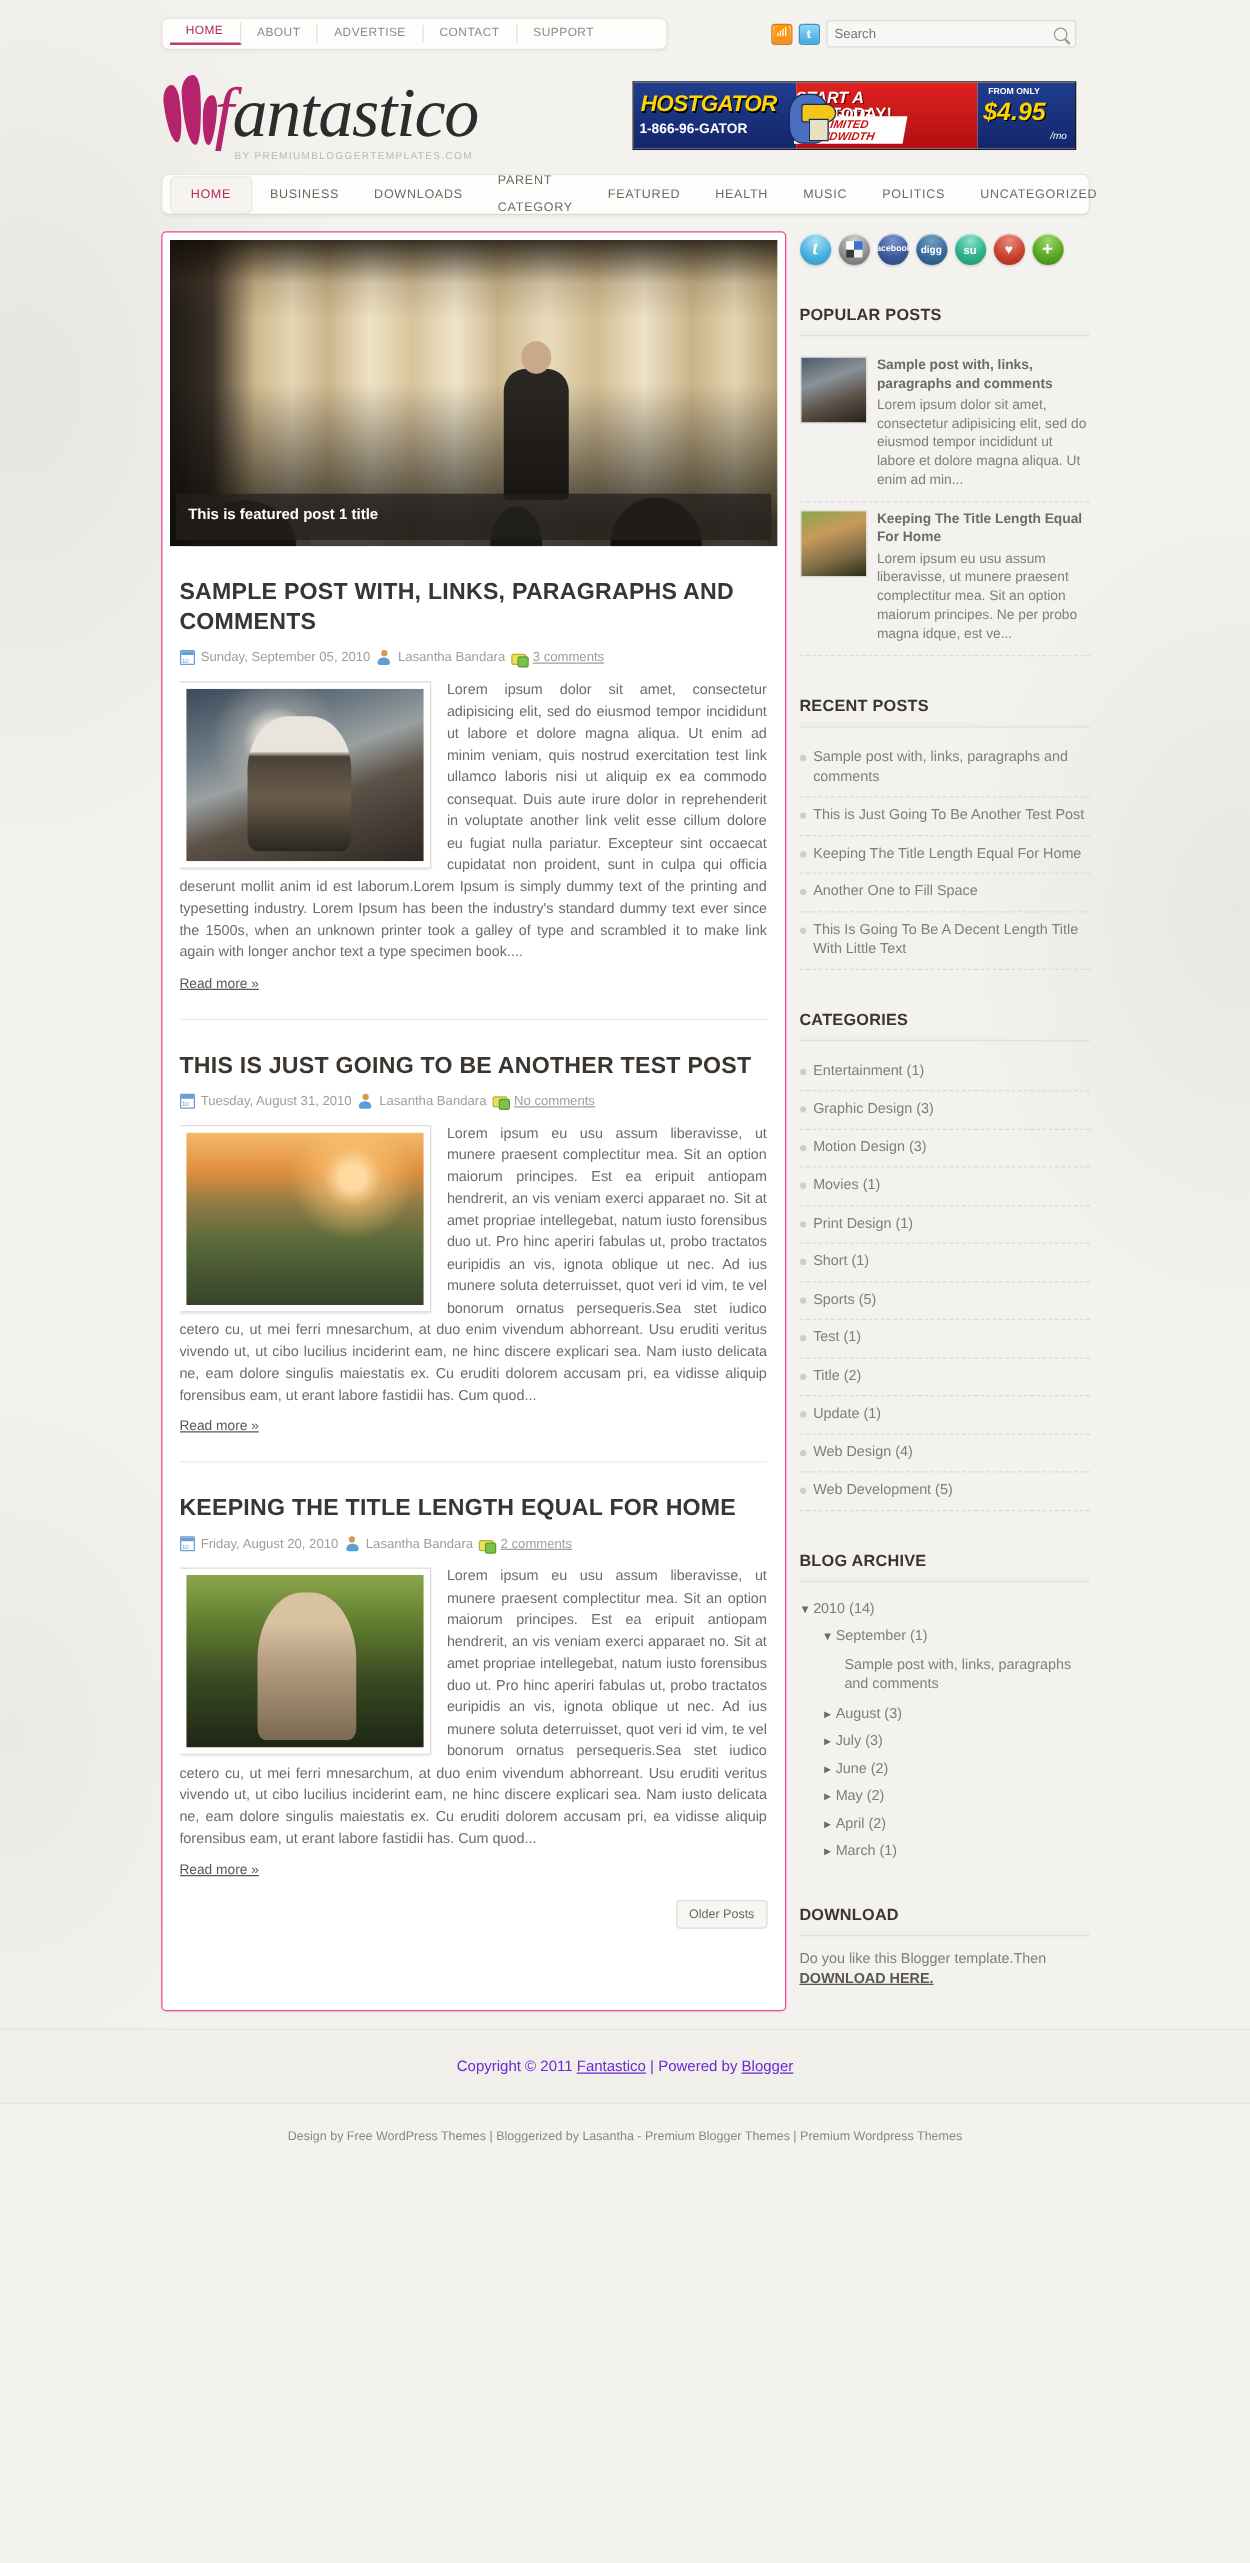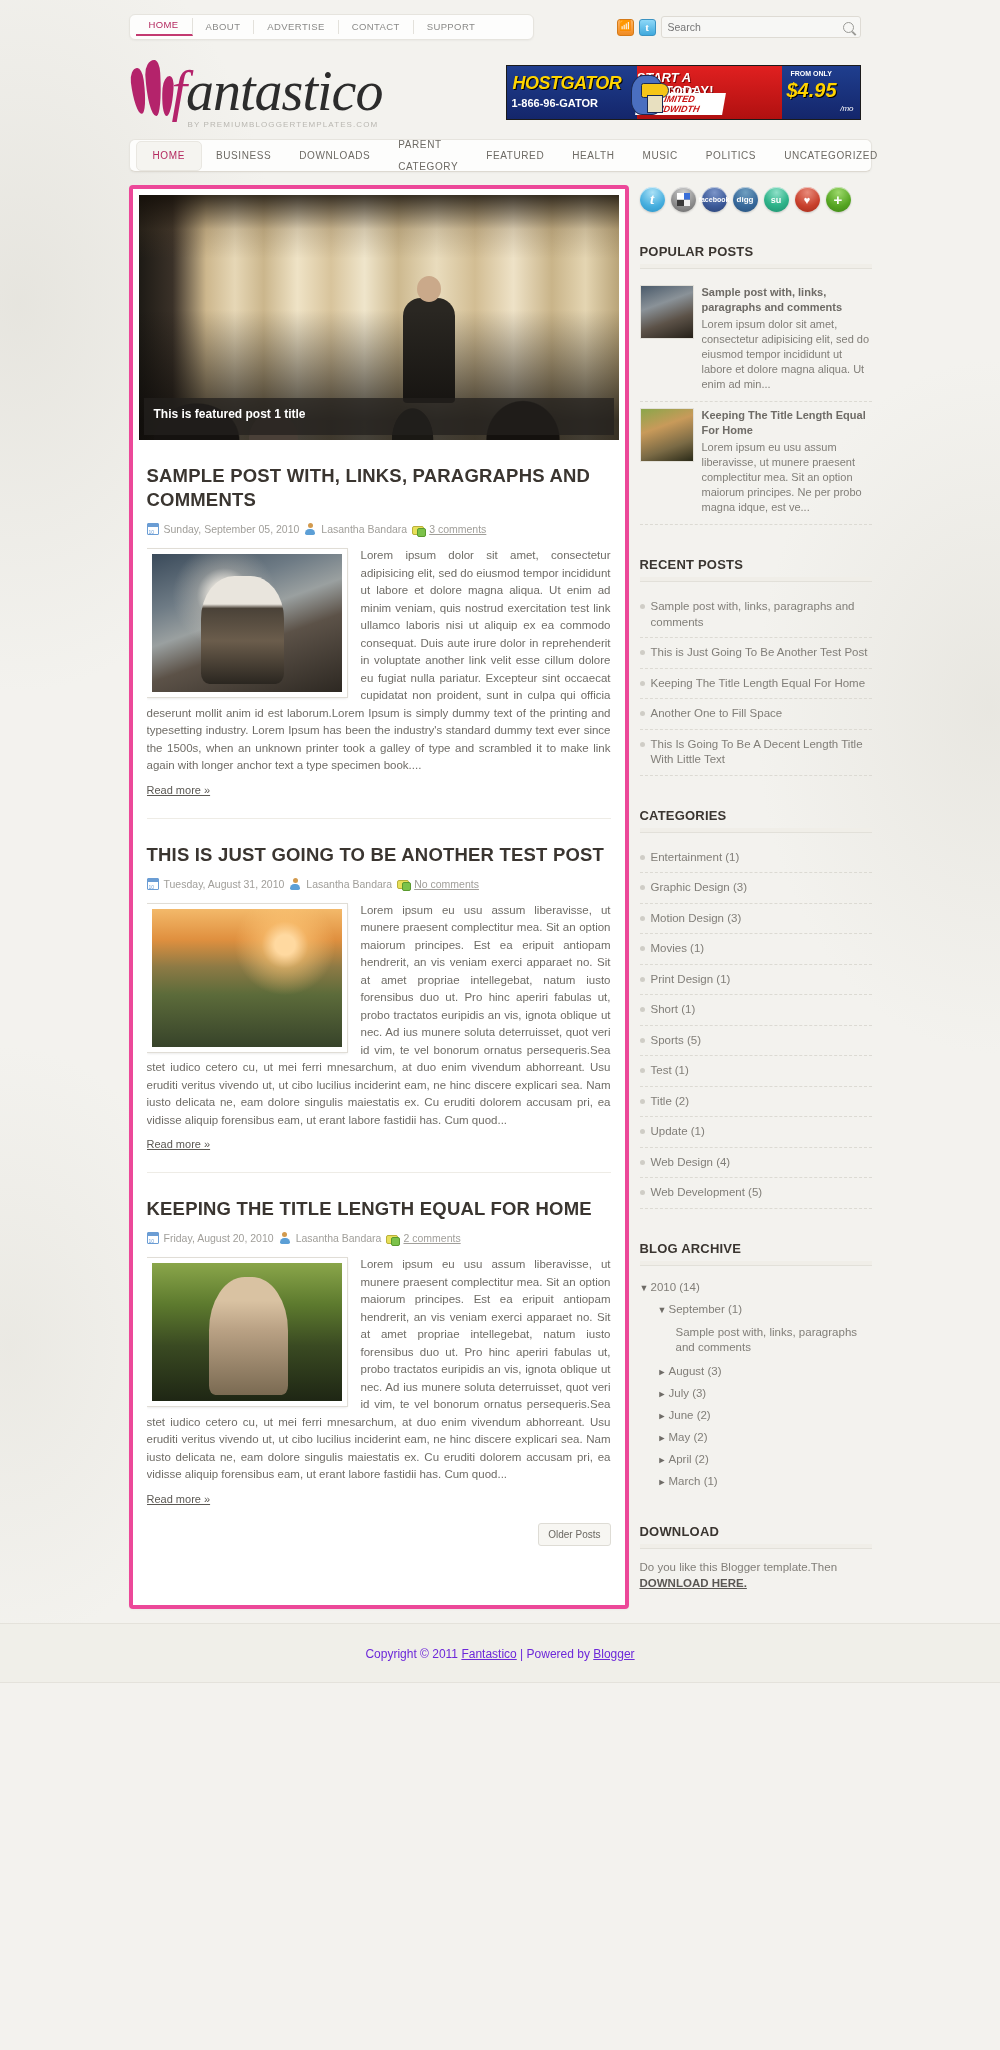--- a/index.html
+++ b/index.html
@@ -106,21 +106,21 @@
     padding: 0 14px; line-height: 22px;
   }
   .mainnav a.active {
     color: #b4285f; background: #f5f4f0; border: 1px solid #e9e7e1;
     border-radius: 5px; padding: 3px 16px;
   }
 
   
   .content { display: flex; margin-top: 13px; gap: 0; }
   .main {
-    width: 500px; background: #fff; border: 4px solid #ec4899; border-radius: 4px;
+    width: 500px; background: #fff; border: 1px solid #ec4899; border-radius: 4px;
     margin-left: 11px; padding: 0; box-shadow: 0 1px 2px rgba(0,0,0,0.03);
   }
   .sidebar { width: 232px; margin-left: 11px; }
 
   
   .slider { margin: 6px 6px 0 6px; position: relative; height: 245px; overflow: hidden; }
   .slider-img {
     position:absolute; inset:0;
     background:
       linear-gradient(180deg, rgba(20,14,8,0.82) 0%, rgba(80,60,35,0.18) 14%, rgba(0,0,0,0) 26%),
@@ -539,15 +539,18 @@
         </div>
       </div>
 
     </aside>
   </div>
 
   <div class="footer-outer">
     <div class="foot1">
       <span>Copyright © 2011 </span><a>Fantastico</a><span> | Powered by </span><a>Blogger</a>
     </div>
+    <div class="foot2">
+      <span>Design by Free WordPress Themes | Bloggerized by Lasantha - Premium Blogger Themes | Premium Wordpress Themes</span>
+    </div>
   </div>
 
 </div>
 
 </body></html>

